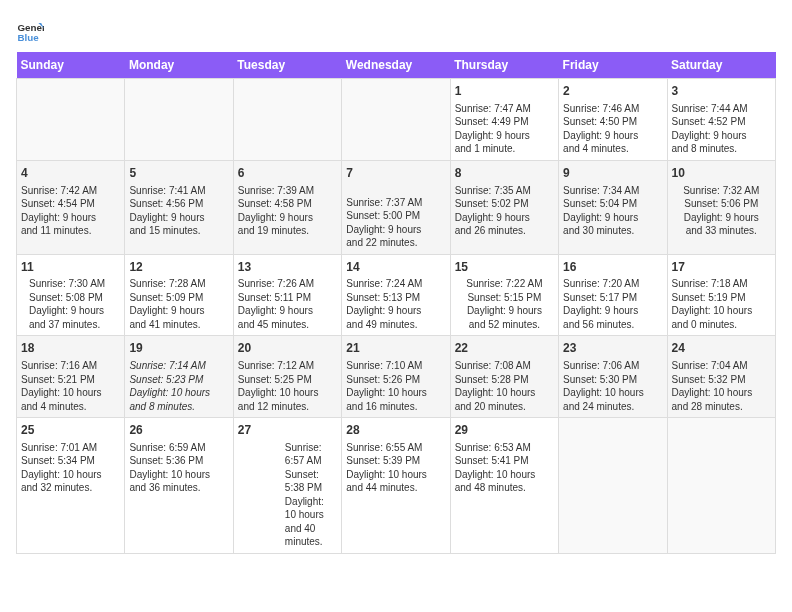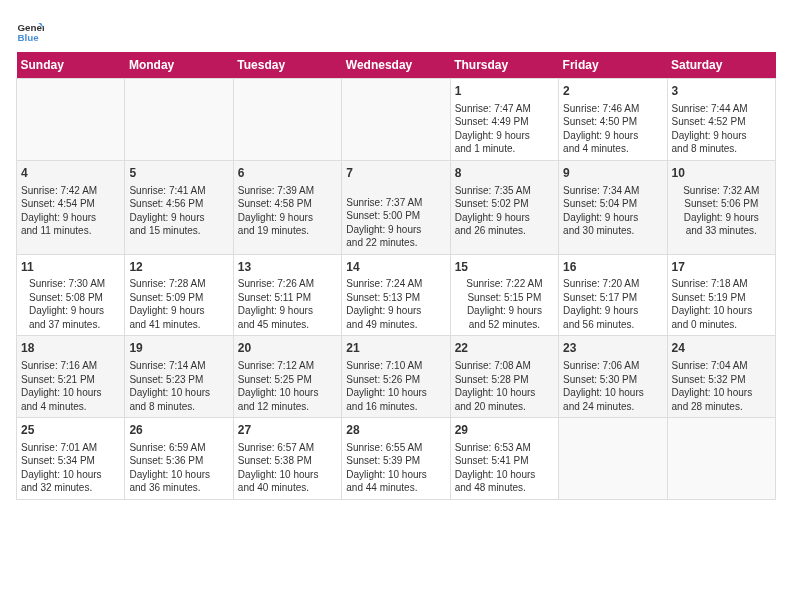--- a/index.html
+++ b/index.html
@@ -36,21 +36,21 @@
     .subtitle {
       font-size: 14px;
       color: #555;
     }
     table {
       width: 100%;
       border-collapse: collapse;
       font-size: 11px;
     }
     thead tr th {
-      background-color: #be185d;
+      background-color: #8b5cf6;
       color: #fff;
       padding: 6px 4px;
       text-align: left;
       font-size: 12px;
       font-weight: bold;
     }
     tbody tr td {
       border: 1px solid #ddd;
       vertical-align: top;
       padding: 4px;
@@ -250,21 +250,21 @@
       <tr>
         <td>
           <span class="day-number">18</span>
           <div class="day-info" style="white-space: pre-line;">Sunrise: 7:16 AM
 Sunset: 5:21 PM
 Daylight: 10 hours
 and 4 minutes.</div>
         </td>
         <td>
           <span class="day-number">19</span>
-          <div class="day-info" style="white-space: pre-line;">Sunrise: 7:14 AM
+          <div class="day-info" style="white-space: pre-line; font-style: italic;">Sunrise: 7:14 AM
 Sunset: 5:23 PM
 Daylight: 10 hours
 and 8 minutes.</div>
         </td>
         <td>
           <span class="day-number">20</span>
           <div class="day-info" style="white-space: pre-line;">Sunrise: 7:12 AM
 Sunset: 5:25 PM
 Daylight: 10 hours
 and 12 minutes.</div>
@@ -308,21 +308,21 @@
         </td>
         <td>
           <span class="day-number">26</span>
           <div class="day-info" style="white-space: pre-line;">Sunrise: 6:59 AM
 Sunset: 5:36 PM
 Daylight: 10 hours
 and 36 minutes.</div>
         </td>
         <td>
           <span class="day-number">27</span>
-          <div class="day-info" style="white-space: pre-line;">Sunrise: 6:57 AM
+          <div class="day-info" style="white-space: pre-line; margin-left: 47px;">Sunrise: 6:57 AM
 Sunset: 5:38 PM
 Daylight: 10 hours
 and 40 minutes.</div>
         </td>
         <td>
           <span class="day-number">28</span>
           <div class="day-info" style="white-space: pre-line;">Sunrise: 6:55 AM
 Sunset: 5:39 PM
 Daylight: 10 hours
 and 44 minutes.</div>

